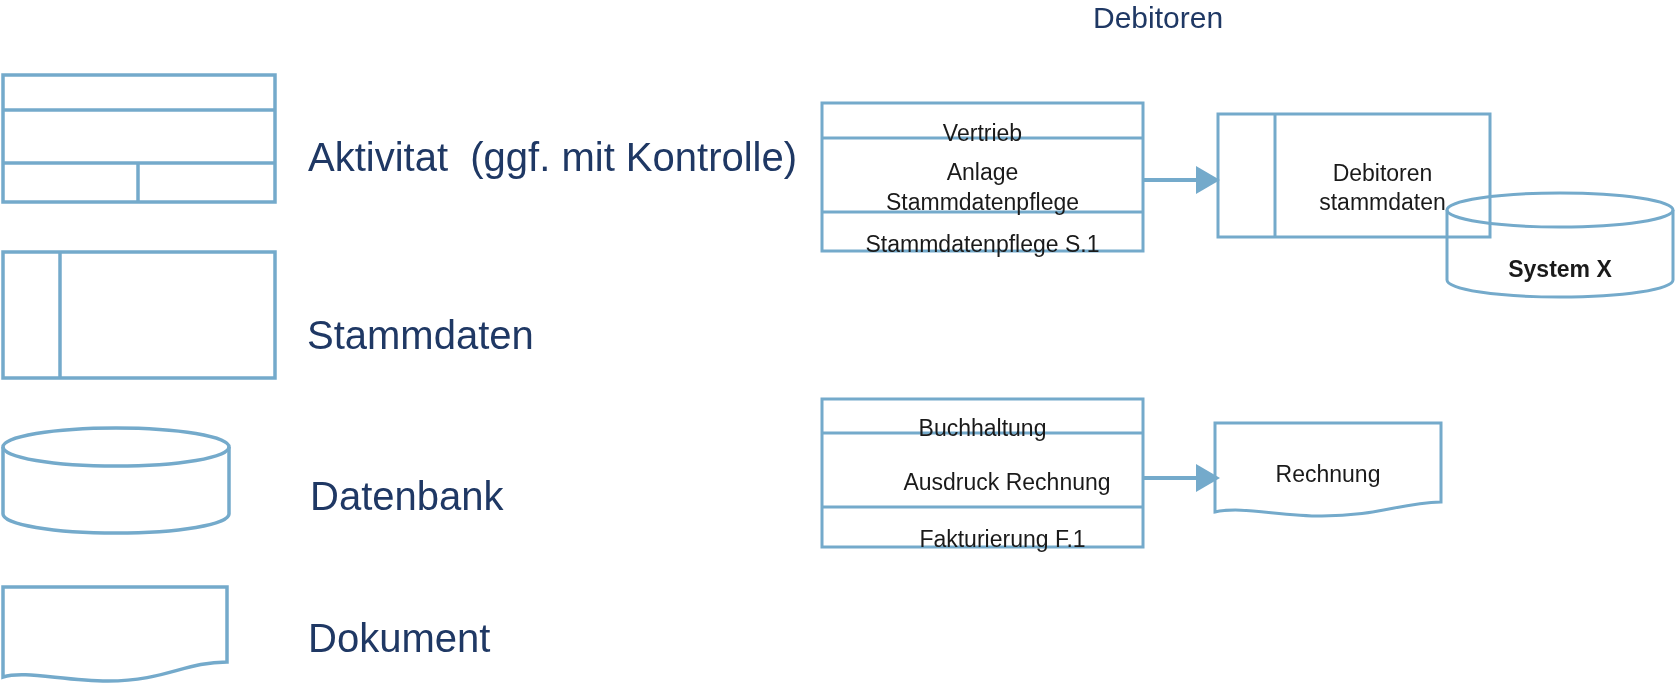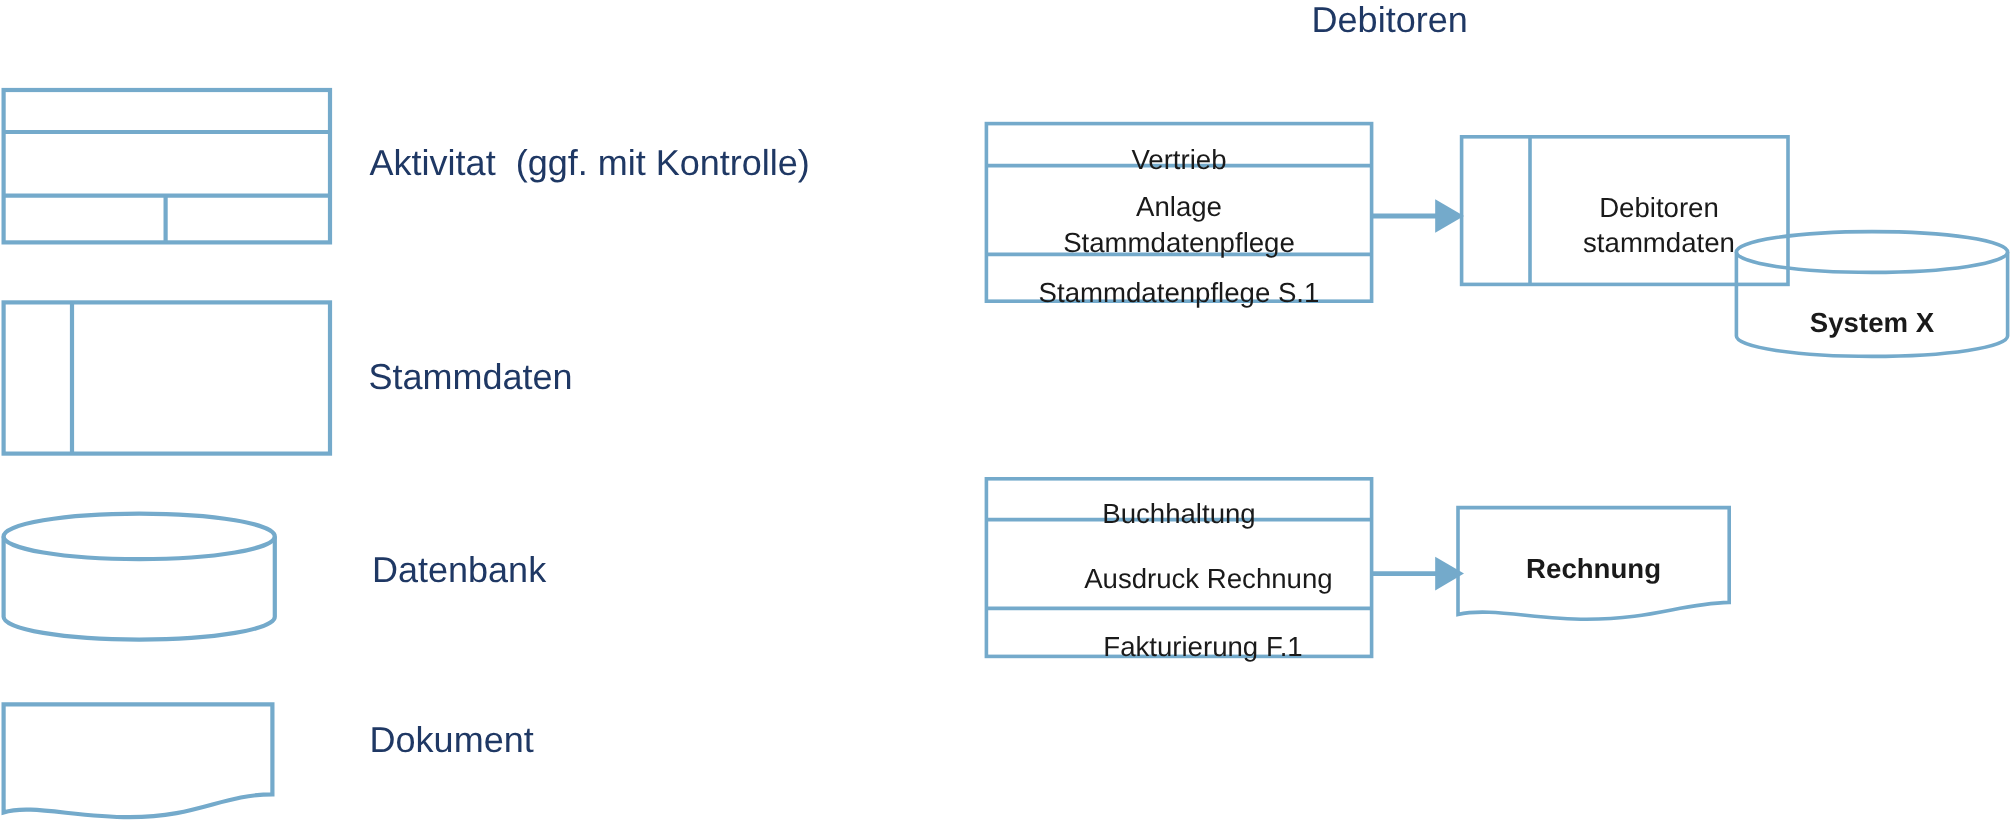--- a/index.html
+++ b/index.html
@@ -12,21 +12,21 @@
     overflow: hidden;
   }
   .diagram-svg { position: absolute; left: 0; top: 0; }
   .shape { fill: none; stroke: var(--shape_stroke, #74aacb); stroke-width: 3; }
   .shape-thick { stroke-width: 3.5; }
   .arrow-line { fill: none; stroke: var(--shape_stroke, #74aacb); stroke-width: 4; }
   .arrow-head { fill: var(--shape_stroke, #74aacb); stroke: none; }
 
   .txt { position: absolute; color: var(--heading_text, #1f3864); }
   .heading { font-size: 30px; line-height: 32px; white-space: pre; }
-  .legend-label { font-size: 30px; line-height: 32px; white-space: pre; }
+  .legend-label { font-size: 40px; line-height: 32px; white-space: pre; margin-top: 20px; }
 
   .boxtxt {
     position: absolute;
     display: flex;
     flex-direction: column;
     align-items: center;
     justify-content: center;
     text-align: center;
     color: var(--box_text, #1a1a1a);
     font-size: 23px;
@@ -115,15 +115,15 @@
   <div class="boxtxt" style="left:822px; top:212px; width:321px; height:39px;">Stammdatenpflege S.1</div>
   <div class="boxtxt" style="left:1275px; top:114px; width:215px; height:123px; line-height:29px;">
     <div>Debitoren</div>
     <div>stammdaten</div>
   </div>
   <div class="boxtxt" style="left:1447px; top:240px; width:226px; height:34px;font-weight:bold;">System X</div>
 
   <div class="boxtxt" style="left:822px; top:399px; width:321px; height:34px;">Buchhaltung</div>
   <div class="boxtxt" style="left:822px; top:433px; width:370px; height:74px;">Ausdruck Rechnung</div>
   <div class="boxtxt" style="left:822px; top:507px; width:321px; height:40px;padding-left:20px;">Fakturierung F.1</div>
-  <div class="boxtxt" style="left:1215px; top:444px; width:226px; height:36px;font-weight:bold;">Rechnung</div>
+  <div class="boxtxt" style="left:1215px; top:444px; width:226px; height:36px;">Rechnung</div>
 
 </div>
 
 </body></html>

